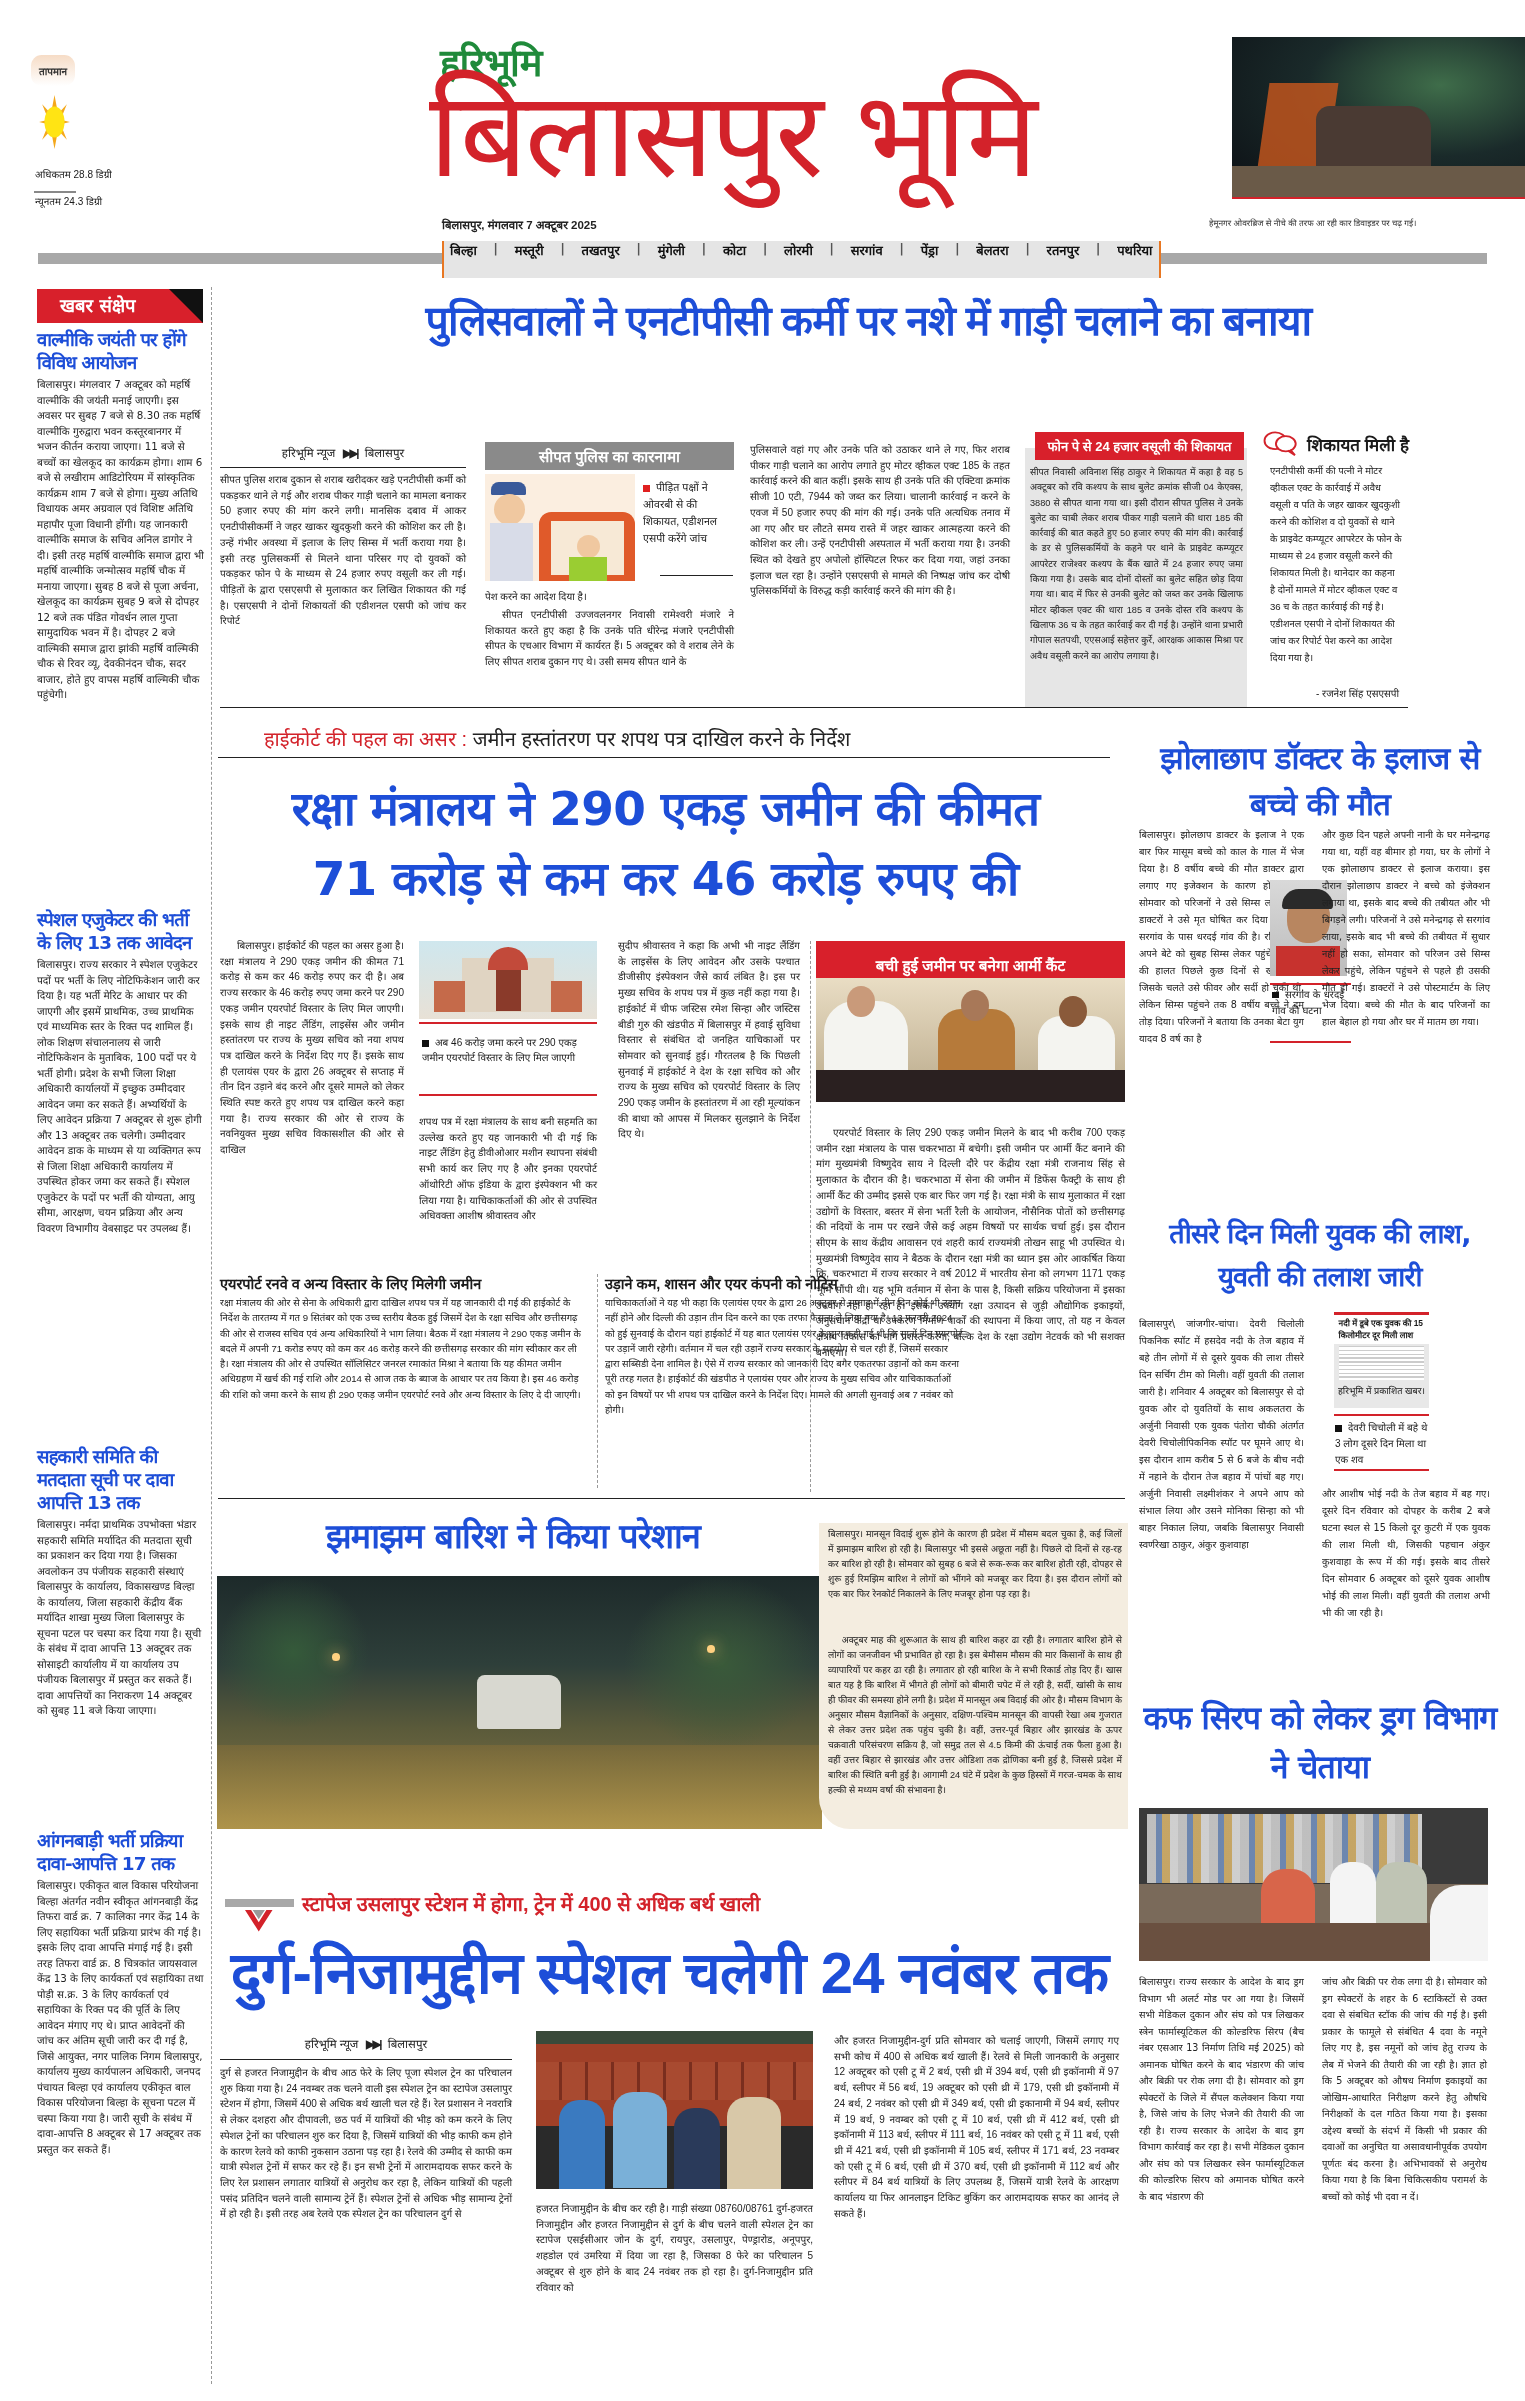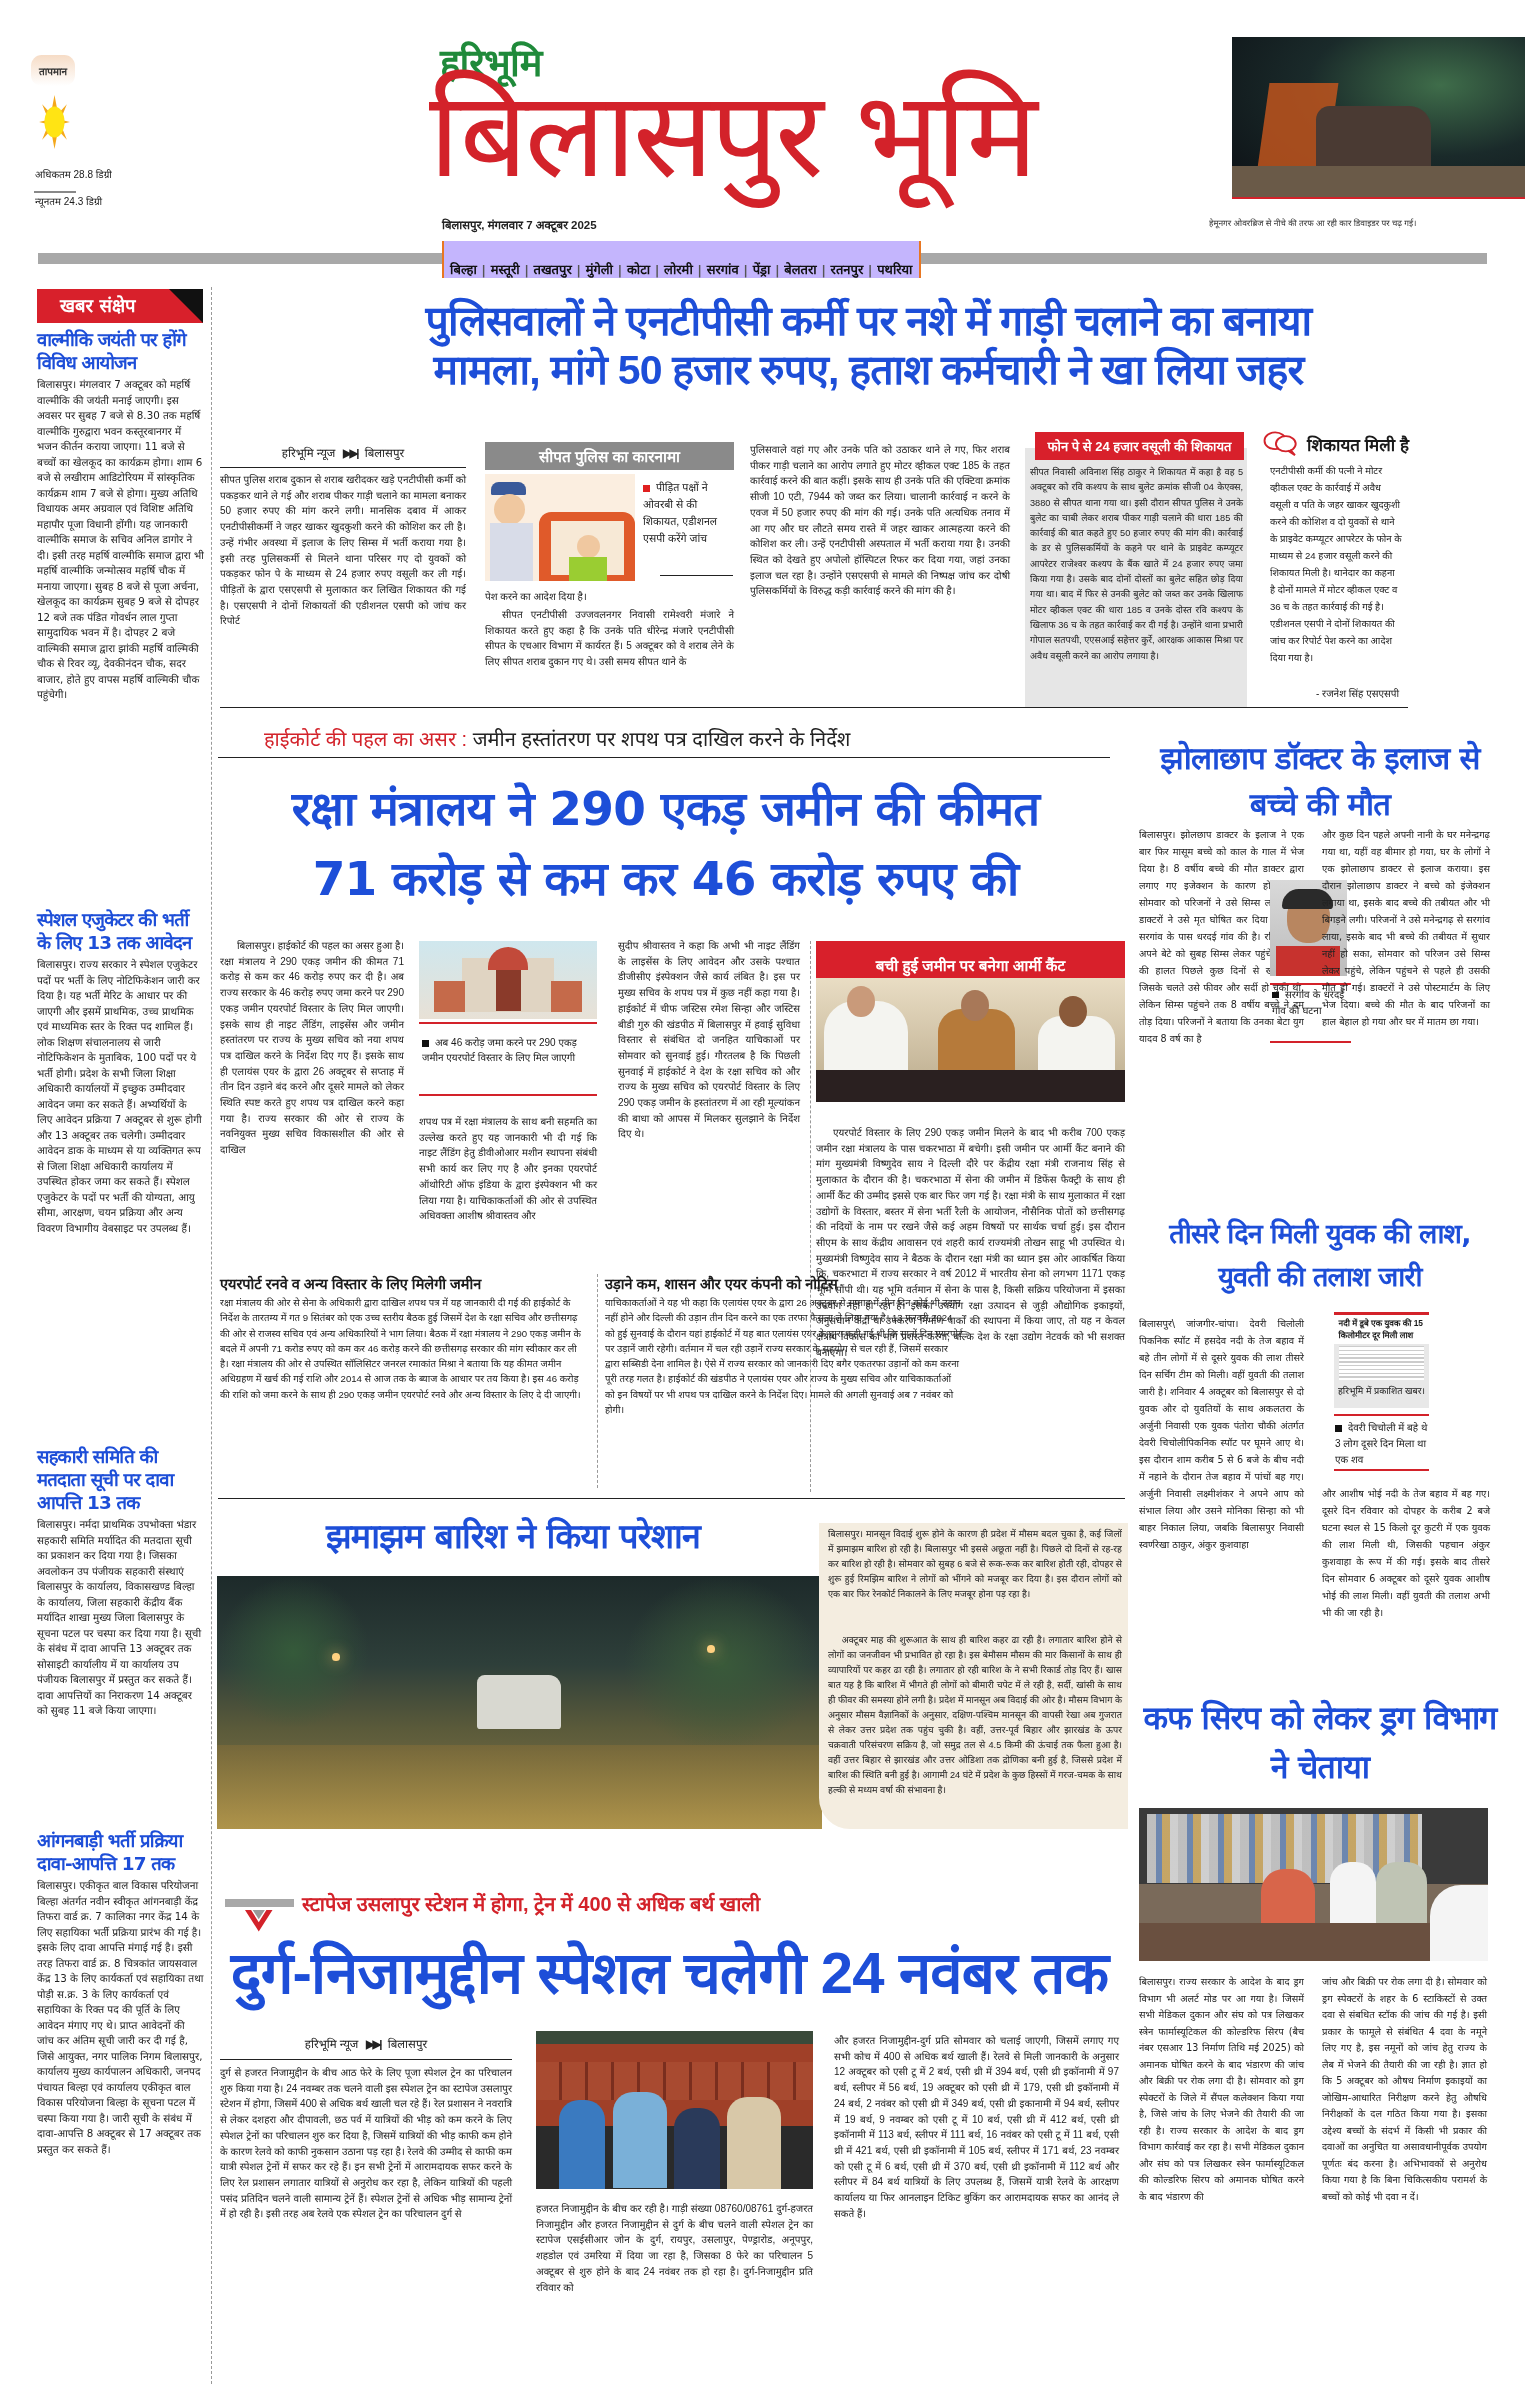--- a/index.html
+++ b/index.html
@@ -40,21 +40,21 @@
 </div>
 <div class="abs cond" style="left:35px;top:167px;font-size:10px;width:92px;">अधिकतम 28.8 डिग्री</div>
 <div class="abs" style="left:34px;top:191px;width:42px;height:1.5px;background:#888;"></div>
 <div class="abs cond" style="left:35px;top:194px;font-size:10px;width:92px;">न्यूनतम 24.3 डिग्री</div>
 
 <div class="abs" style="left:440px;top:35px;font-size:38px;font-weight:bold;color:#1f8a3a;letter-spacing:-0.8px;">हरिभूमि</div>
 <div class="abs" style="left:429px;top:70px;font-size:119px;line-height:130px;color:#d3222a;font-weight:normal;letter-spacing:-3.1px;font-family:'DejaVu Sans',sans-serif;">बिलासपुर भूमि</div>
 <div class="abs cond" style="left:442px;top:217px;font-size:11.5px;font-weight:bold;color:#222;">बिलासपुर, मंगलवार 7 अक्टूबर 2025</div>
 
 <div class="abs" style="left:38px;top:253px;width:1449px;height:10.7px;background:#a8a8a8;"></div>
-<div class="abs" style="left:442px;top:241px;height:37px;padding:0 6.1px;background:#c4b5fd;border-left:2.3px solid #e87722;border-right:2.3px solid #e87722;display:flex;align-items:flex-end;font-size:13px;font-weight:bold;color:#111;">
+<div class="abs" style="left:442px;top:241px;height:37px;padding:0 6.1px;background:#e5e5e5;border-left:2.3px solid #e87722;border-right:2.3px solid #e87722;display:flex;align-items:flex-start;font-size:13px;font-weight:bold;color:#111;gap:12px;">
   <span>बिल्हा</span>
     <span style="margin:0 4.6px;color:#555;">|</span>
   <span>मस्तूरी</span>
     <span style="margin:0 4.6px;color:#555;">|</span>
   <span>तखतपुर</span>
     <span style="margin:0 4.6px;color:#555;">|</span>
   <span>मुंगेली</span>
     <span style="margin:0 4.6px;color:#555;">|</span>
   <span>कोटा</span>
     <span style="margin:0 4.6px;color:#555;">|</span>
@@ -97,21 +97,20 @@
   <div class="hd-black" style="font-size:18.4px;line-height:23px;">सहकारी समिति की मतदाता सूची पर दावा आपत्ति 13 तक</div>
   <div class="body-text" style="font-size:10.3px;line-height:15.5px;text-align:left;margin-top:3.1px;">बिलासपुर। नर्मदा प्राथमिक उपभोक्ता भंडार सहकारी समिति मर्यादित की मतदाता सूची का प्रकाशन कर दिया गया है। जिसका अवलोकन उप पंजीयक सहकारी संस्थाएं बिलासपुर के कार्यालय, विकासखण्ड बिल्हा के कार्यालय, जिला सहकारी केंद्रीय बैंक मर्यादित शाखा मुख्य जिला बिलासपुर के सूचना पटल पर चस्पा कर दिया गया है। सूची के संबंध में दावा आपत्ति 13 अक्टूबर तक सोसाइटी कार्यालीय में या कार्यालय उप पंजीयक बिलासपुर में प्रस्तुत कर सकते हैं। दावा आपत्तियों का निराकरण 14 अक्टूबर को सुबह 11 बजे किया जाएगा।</div>
 </div>
 <div class="abs" style="left:37px;top:1829px;width:167px;">
   <div class="hd-black" style="font-size:18.4px;line-height:23px;">आंगनबाड़ी भर्ती प्रक्रिया दावा-आपत्ति 17 तक</div>
   <div class="body-text" style="font-size:10.3px;line-height:15.5px;text-align:left;margin-top:3.1px;">बिलासपुर। एकीकृत बाल विकास परियोजना बिल्हा अंतर्गत नवीन स्वीकृत आंगनबाड़ी केंद्र तिफरा वार्ड क्र. 7 कालिका नगर केंद्र 14 के लिए सहायिका भर्ती प्रक्रिया प्रारंभ की गई है। इसके लिए दावा आपत्ति मंगाई गई है। इसी तरह तिफरा वार्ड क्र. 8 चित्रकांत जायसवाल केंद्र 13 के लिए कार्यकर्ता एवं सहायिका तथा पोड़ी स.क्र. 3 के लिए कार्यकर्ता एवं सहायिका के रिक्त पद की पूर्ति के लिए आवेदन मंगाए गए थे। प्राप्त आवेदनों की जांच कर अंतिम सूची जारी कर दी गई है, जिसे आयुक्त, नगर पालिक निगम बिलासपुर, कार्यालय मुख्य कार्यपालन अधिकारी, जनपद पंचायत बिल्हा एवं कार्यालय एकीकृत बाल विकास परियोजना बिल्हा के सूचना पटल में चस्पा किया गया है। जारी सूची के संबंध में दावा-आपत्ति 8 अक्टूबर से 17 अक्टूबर तक प्रस्तुत कर सकते हैं।</div>
 </div>
 
 <div class="abs hd-black" style="left:222px;top:297px;width:1293px;text-align:center;font-size:41px;line-height:49px;font-family:'Liberation Sans',sans-serif;letter-spacing:-0.8px;">
   <div>पुलिसवालों ने एनटीपीसी कर्मी पर नशे में गाड़ी चलाने का बनाया</div>
-  <div>मामला, मांगे 50 हजार रुपए, हताश कर्मचारी ने खा लिया जहर</div>
 </div>
 
 <div class="abs byline cond" style="left:220px;top:445px;width:246px;">
   <span>हरिभूमि न्यूज</span><span class="arrows">▶▶|</span><span>बिलासपुर</span>
 </div>
 <div class="rule" style="left:220px;top:467px;width:246px;height:0.8px;"></div>
 <div class="abs body-text cond" style="left:220px;top:472px;width:246px;">सीपत पुलिस शराब दुकान से शराब खरीदकर खड़े एनटीपीसी कर्मी को पकड़कर थाने ले गई और शराब पीकर गाड़ी चलाने का मामला बनाकर 50 हजार रुपए की मांग करने लगी। मानसिक दबाव में आकर एनटीपीसीकर्मी ने जहर खाकर खुदकुशी करने की कोशिश कर ली है। उन्हें गंभीर अवस्था में इलाज के लिए सिम्स में भर्ती कराया गया है। इसी तरह पुलिसकर्मी से मिलने थाना परिसर गए दो युवकों को पकड़कर फोन पे के माध्यम से 24 हजार रुपए वसूली कर ली गई। पीड़ितों के द्वारा एसएसपी से मुलाकात कर लिखित शिकायत की गई है। एसएसपी ने दोनों शिकायतों की एडीशनल एसपी को जांच कर रिपोर्ट</div>
 
 <div class="abs" style="left:485px;top:442px;width:249px;height:27.5px;background:#8a8a8a;display:flex;align-items:center;justify-content:center;">
   <span class="cond" style="color:#fff;font-weight:bold;font-size:15.3px;">सीपत पुलिस का कारनामा</span>

